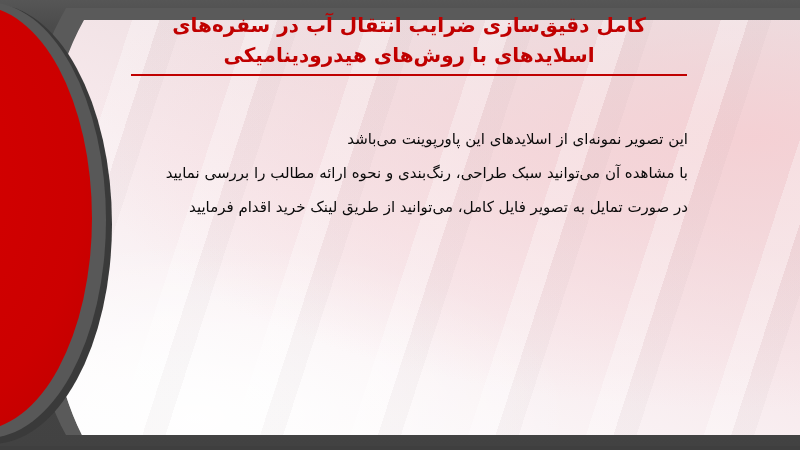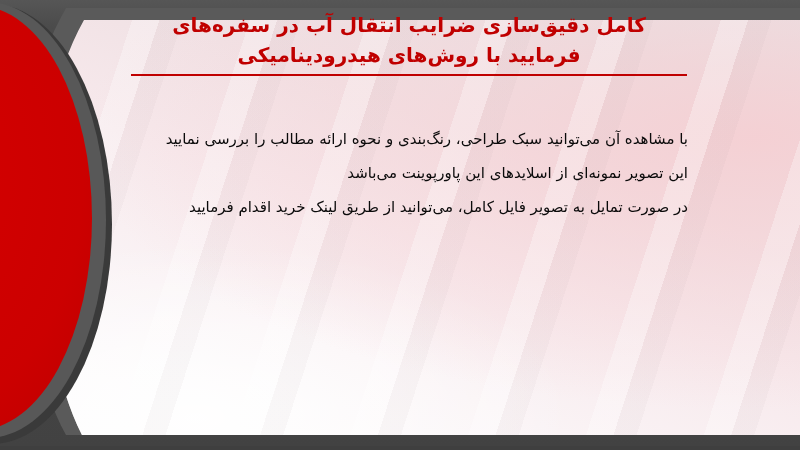--- a/index.html
+++ b/index.html
@@ -167,23 +167,23 @@
   <div class="panel-outer">
     <div class="panel-inner"></div>
   </div>
 
   <div class="red-ellipse-shadow"></div>
   <div class="red-ellipse-ring"></div>
   <div class="red-ellipse"></div>
 
   <div class="title-block">
     <div class="title-line">کامل دقیق‌سازی ضرایب انتقال آب در سفره‌های</div>
-    <div class="title-line">فرمایید با روش‌های هیدرودینامیکی</div>
+    <div class="title-line">اسلایدهای با روش‌های هیدرودینامیکی</div>
     <div class="title-rule"></div>
   </div>
 
   <div class="body-block">
+    <div class="body-line">این تصویر نمونه‌ای از اسلایدهای این پاورپوینت می‌باشد</div>
     <div class="body-line">با مشاهده آن می‌توانید سبک طراحی، رنگ‌بندی و نحوه ارائه مطالب را بررسی نمایید</div>
-    <div class="body-line">این تصویر نمونه‌ای از اسلایدهای این پاورپوینت می‌باشد</div>
     <div class="body-line">در صورت تمایل به تصویر فایل کامل، می‌توانید از طریق لینک خرید اقدام فرمایید</div>
   </div>
 
 </div>
 
 </body></html>

